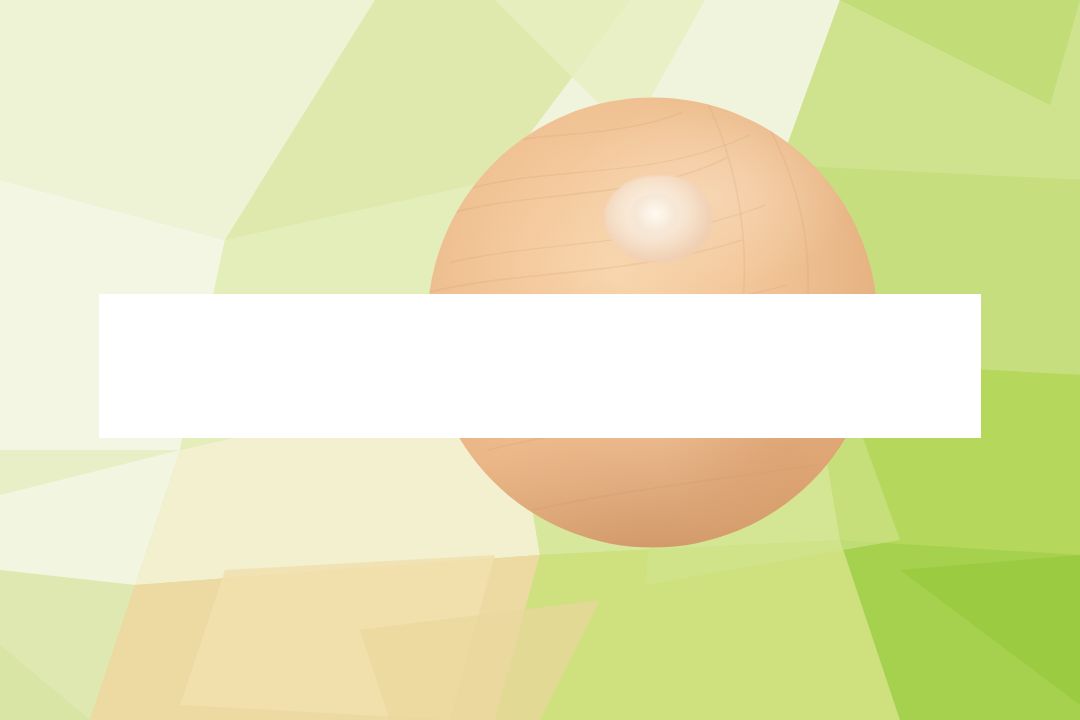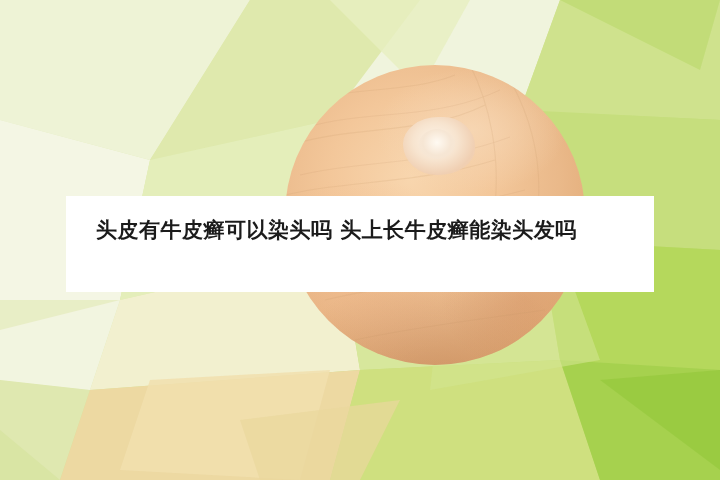--- a/index.html
+++ b/index.html
@@ -157,15 +157,14 @@
         <path d="M35,160 C95,148 165,145 240,125"></path>
         <path d="M60,210 C120,198 185,192 255,178"></path>
       </g>
     </svg>
     <div class="lesion"></div>
     <div class="lesion-core"></div>
     <div class="shade-bottom"></div>
   </div>
 
   <div class="caption-band"></div>
-  <div class="caption-text">头皮有牛皮癣可以染头吗 头上长牛皮癣能染头发吗</div>
 
 </div>
 
 </body></html>

